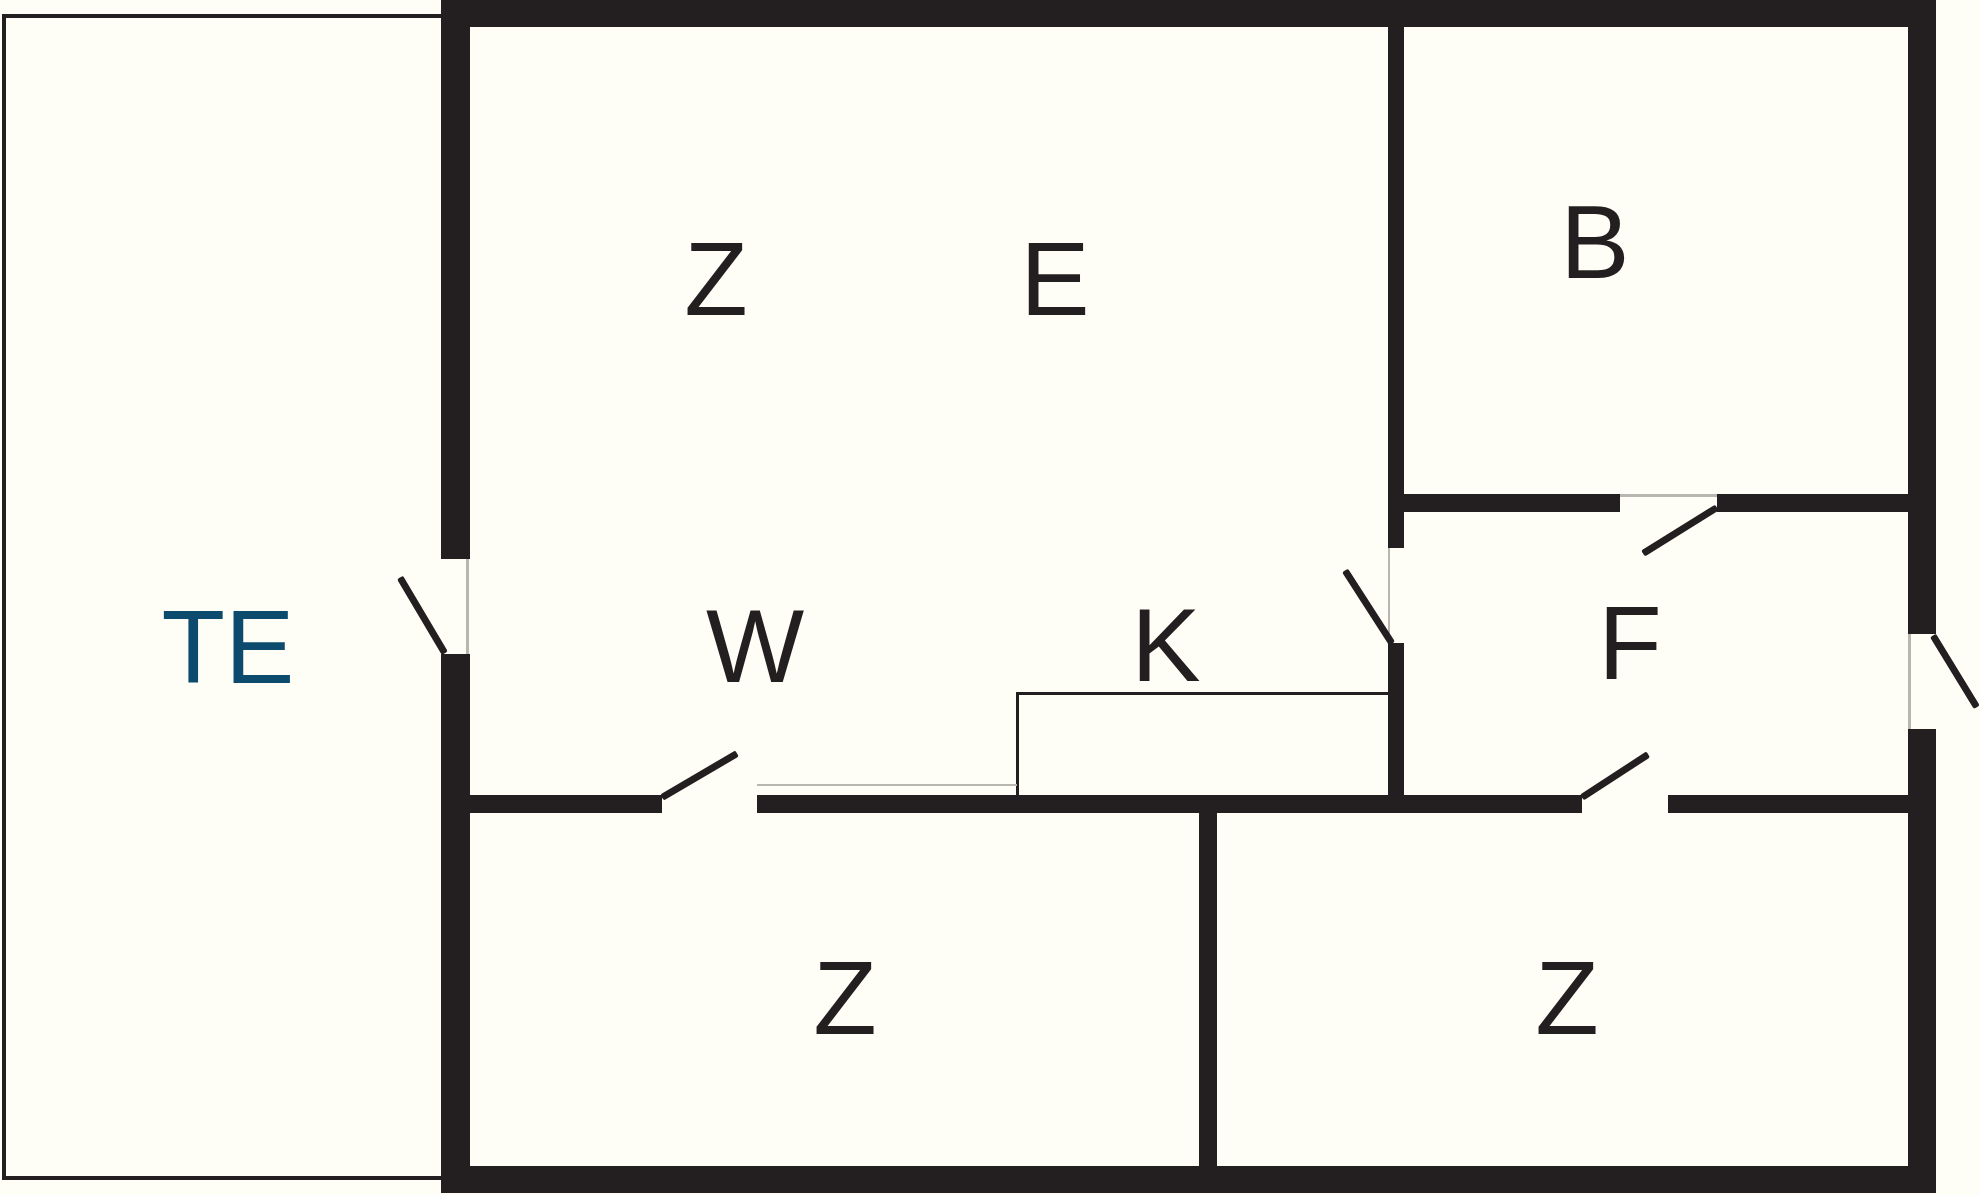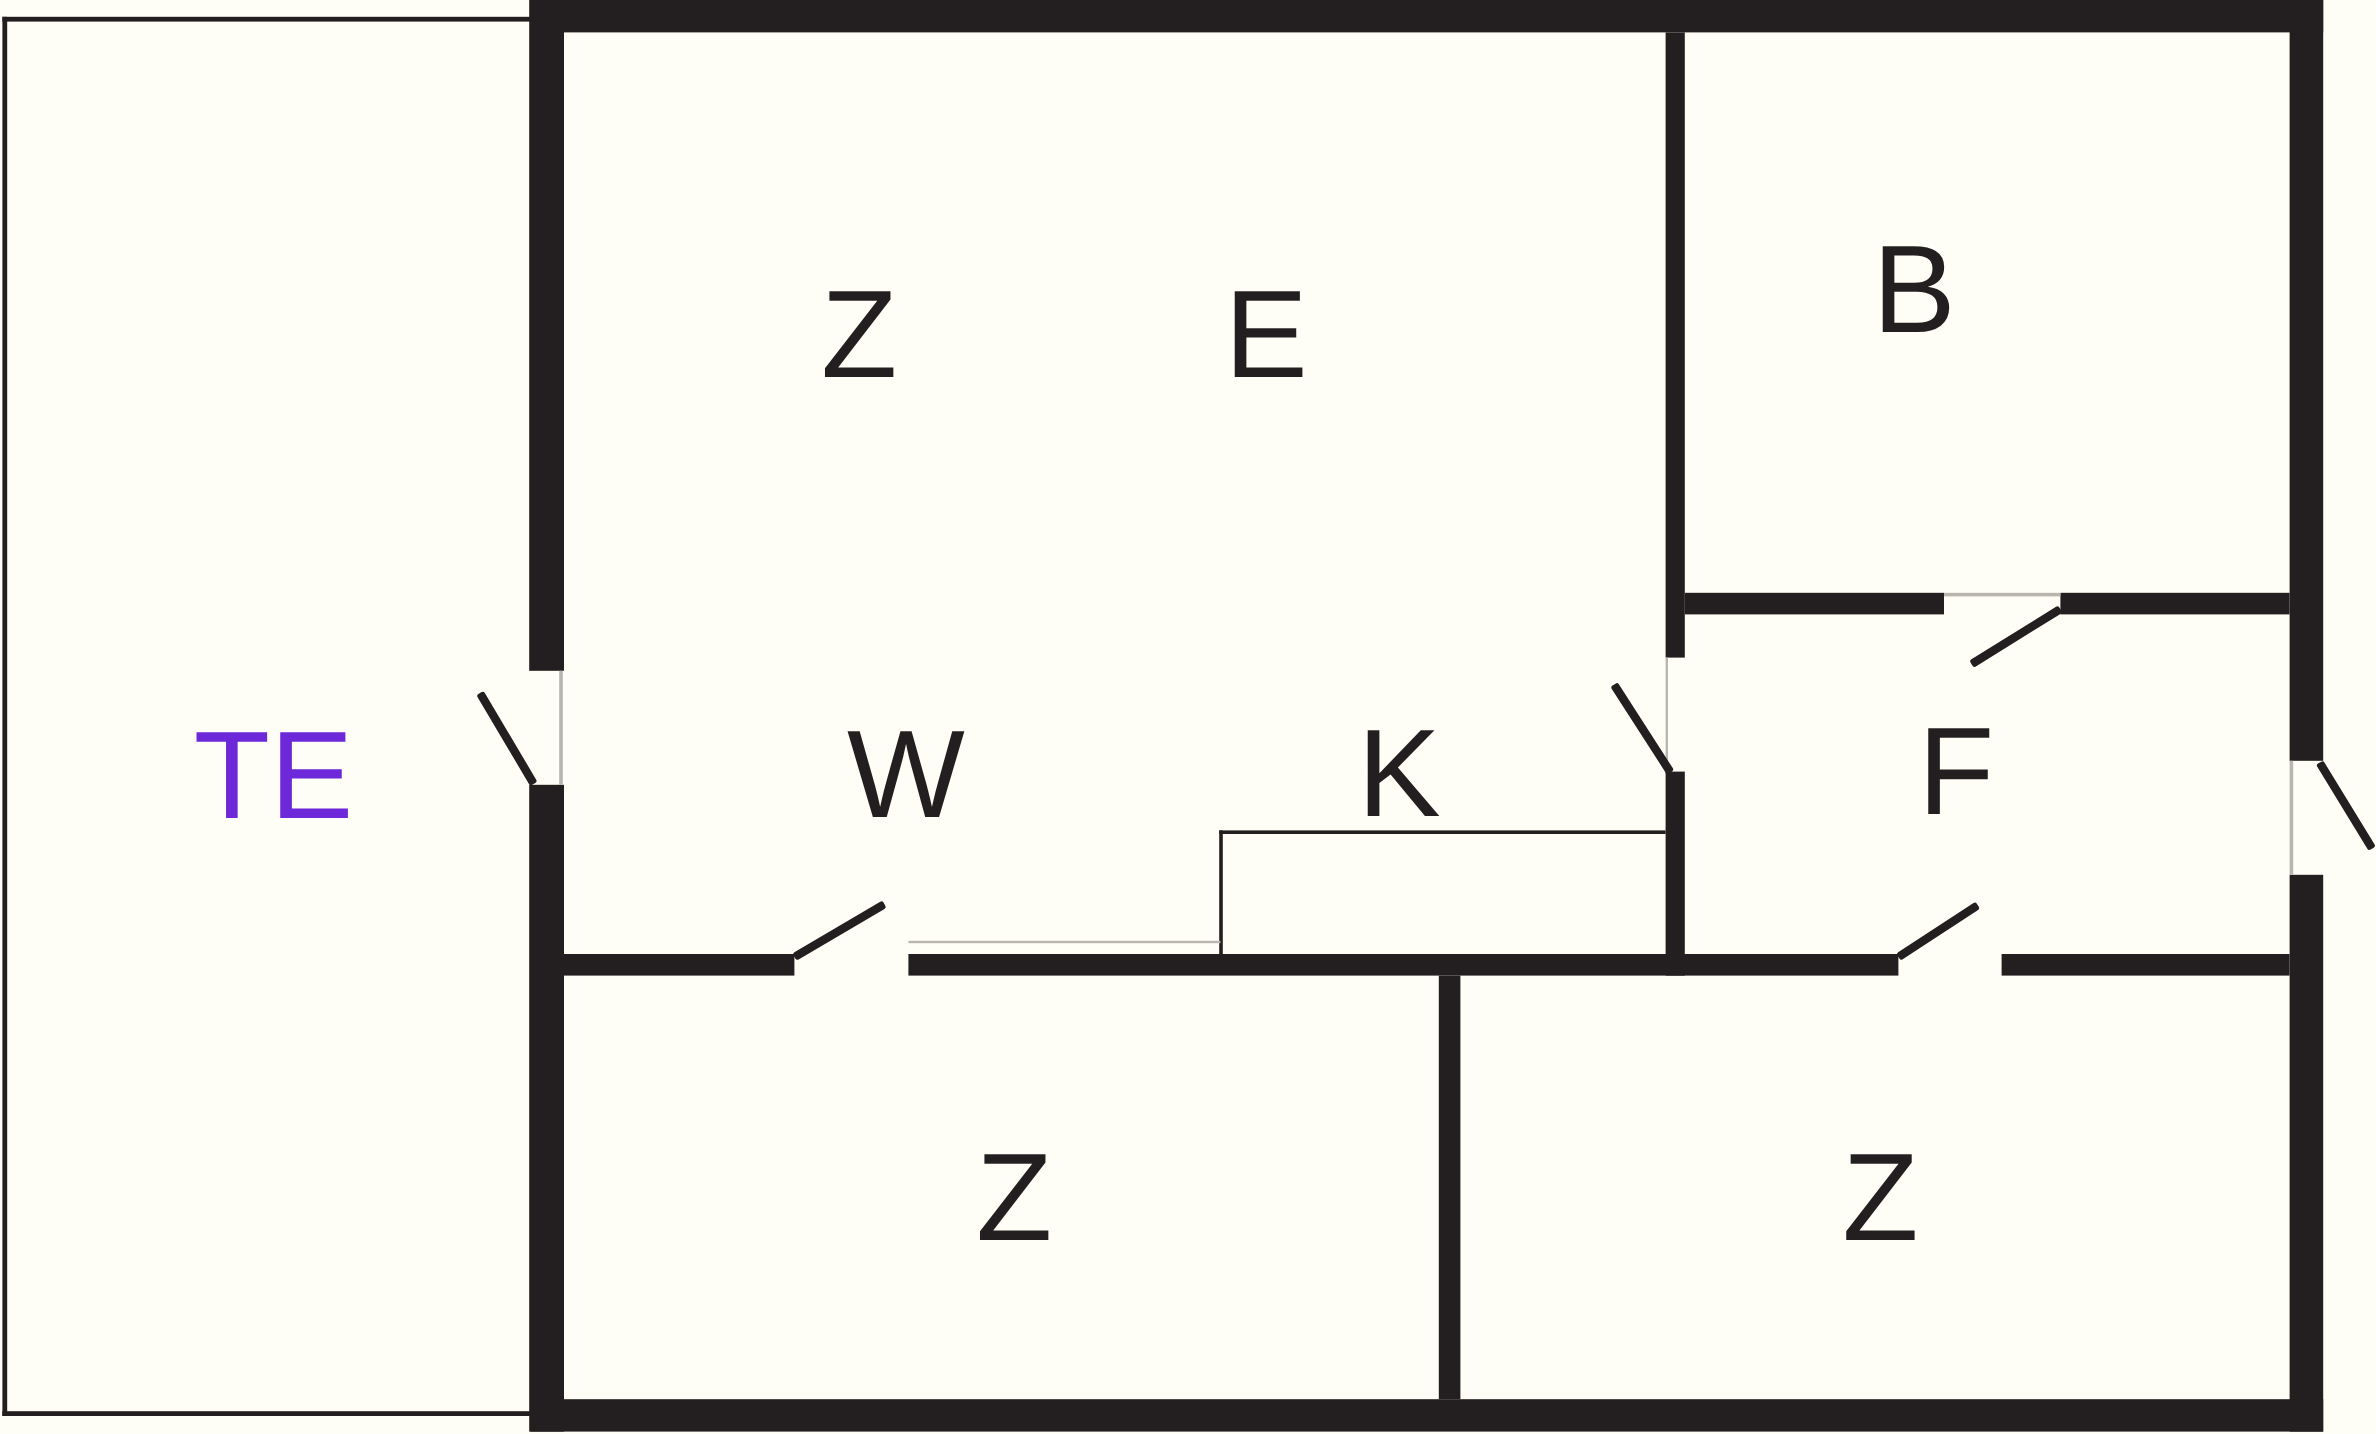--- a/index.html
+++ b/index.html
@@ -54,21 +54,21 @@
     <div class="thin" style="left: 466px; top: 559px; width: 3px; height: 95px; background: rgb(185, 182, 176);"></div>
     <div class="thin" style="left: 1388px; top: 548px; width: 2px; height: 95px; background: rgb(185, 182, 176);"></div>
     <div class="thin" style="left: 1620px; top: 494px; width: 97px; height: 3px; background: rgb(185, 182, 176);"></div>
     <div class="thin" style="left: 1908px; top: 634px; width: 3px; height: 95px; background: rgb(185, 182, 176);"></div>
     <div class="swing" style="left: 400px; top: 573.5px; width: 88.3233px; height: 7px; background: rgb(35, 31, 32); transform: rotate(59.37deg);"></div>
     <div class="swing" style="left: 662px; top: 793.5px; width: 86.954px; height: 7px; background: rgb(35, 31, 32); transform: rotate(-30.3987deg);"></div>
     <div class="swing" style="left: 1345px; top: 566.5px; width: 86.8217px; height: 7px; background: rgb(35, 31, 32); transform: rotate(57.2251deg);"></div>
     <div class="swing" style="left: 1643px; top: 549.5px; width: 87.1321px; height: 7px; background: rgb(35, 31, 32); transform: rotate(-31.866deg);"></div>
     <div class="swing" style="left: 1582px; top: 793.5px; width: 78.7718px; height: 7px; background: rgb(35, 31, 32); transform: rotate(-33.0849deg);"></div>
     <div class="swing" style="left: 1933px; top: 631.5px; width: 84.3801px; height: 7px; background: rgb(35, 31, 32); transform: rotate(58.5704deg);"></div>
-    <span class="room-label" style="left: 228px; top: 647px; font-size: 104px; color: #6d28d9;">TE</span>
+    <span class="room-label" style="left: 228px; top: 647px; font-size: 104px; color: #0c4a6e;">TE</span>
     <span class="room-label" style="left: 716px; top: 279px; font-size: 104px; color: rgb(35, 31, 32);">Z</span>
     <span class="room-label" style="left: 1055px; top: 279px; font-size: 104px; color: rgb(35, 31, 32);">E</span>
     <span class="room-label" style="left: 1595px; top: 242px; font-size: 104px; color: rgb(35, 31, 32);">B</span>
     <span class="room-label" style="left: 755px; top: 646px; font-size: 104px; color: rgb(35, 31, 32);">W</span>
     <span class="room-label" style="left: 1166px; top: 645px; font-size: 104px; color: rgb(35, 31, 32);">K</span>
     <span class="room-label" style="left: 1630px; top: 643px; font-size: 104px; color: rgb(35, 31, 32);">F</span>
     <span class="room-label" style="left: 845px; top: 998px; font-size: 104px; color: rgb(35, 31, 32);">Z</span>
     <span class="room-label" style="left: 1567px; top: 998px; font-size: 104px; color: rgb(35, 31, 32);">Z</span>
   </div>
 

